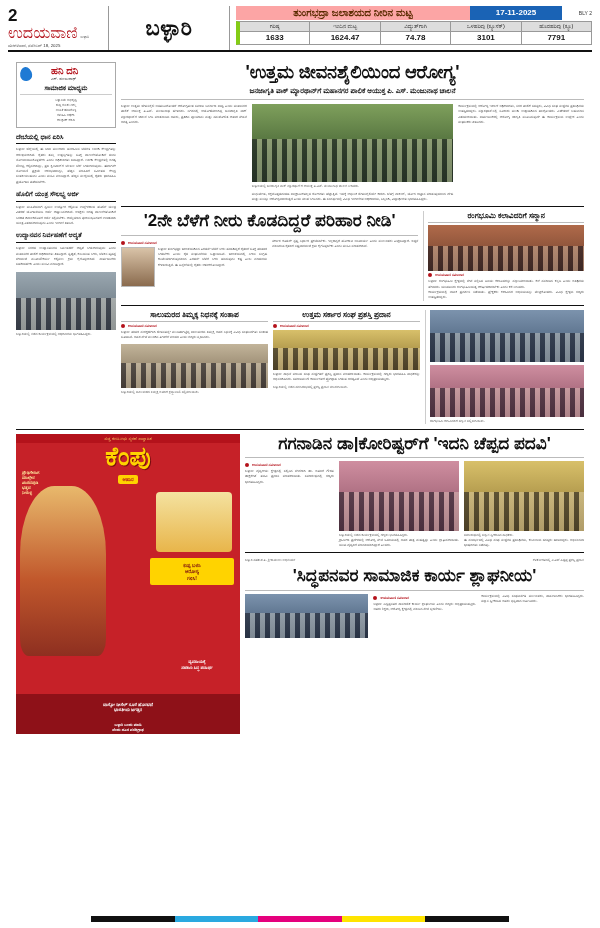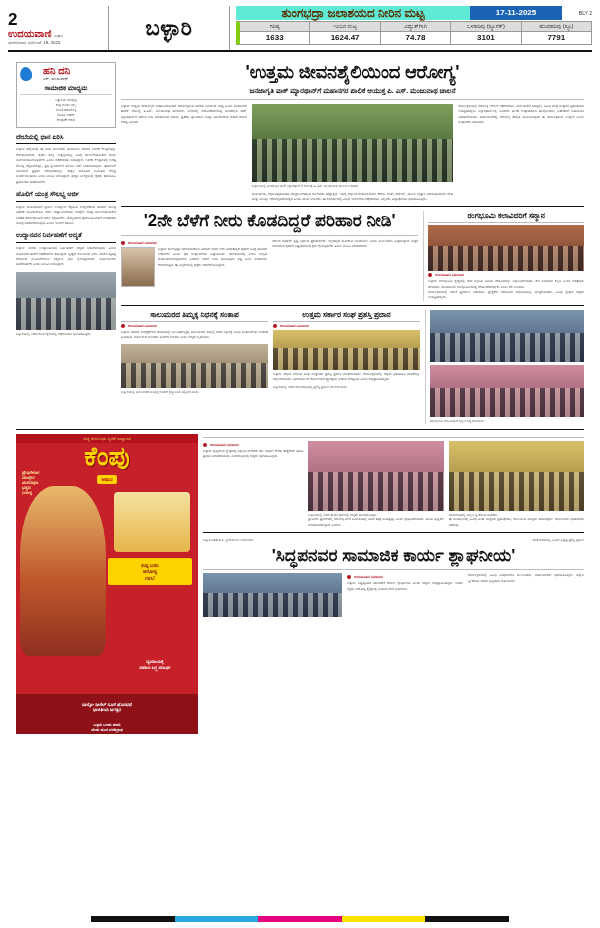--- a/index.html
+++ b/index.html
@@ -4,27 +4,27 @@
 <style>
   html,body{margin:0;padding:0;background:#c8c8c8;}
   body{font-family:"Liberation Sans",sans-serif;}
   .page{width:600px;height:928px;background:#fff;position:relative;overflow:hidden;box-sizing:border-box;}
   .pad{position:absolute;left:8px;top:6px;right:8px;bottom:6px;}
 
   
   .masthead{display:flex;align-items:stretch;height:44px;border-bottom:2px solid #111;}
   .mh-left{width:96px;border-right:1px solid #999;padding-right:4px;display:flex;flex-direction:column;justify-content:center;}
   .mh-num{font-size:17px;font-weight:bold;line-height:1;color:#111;}
-  .mh-name{font-size:10px;font-weight:bold;color:#b4121b;line-height:1.1;}
+  .mh-name{font-size:16px;font-weight:normal;color:#b4121b;line-height:1.1;}
   .mh-sub{font-size:4.4px;color:#333;line-height:1.25;margin-top:1px;}
   .mh-mid{width:120px;display:flex;align-items:center;justify-content:center;border-right:1px solid #999;}
   .mh-mid .city{font-size:21px;font-weight:bold;color:#111;letter-spacing:.5px;}
   .mh-right{flex:1;display:flex;flex-direction:column;padding-left:6px;}
   .mh-banner{display:flex;align-items:stretch;height:14px;}
-  .mh-banner .ttl{flex:1;background:#5eead4;color:#5a2b00;font-size:12px;font-weight:bold;text-align:center;line-height:14px;}
+  .mh-banner .ttl{flex:1;background:#fca5a5;color:#5a2b00;font-size:10px;font-weight:bold;text-align:center;line-height:14px;}
   .mh-banner .date{width:92px;background:#1a63b5;color:#fff;font-size:8px;font-weight:bold;text-align:center;line-height:14px;}
   .mh-banner .edi{width:30px;background:#fff;color:#333;font-size:5px;text-align:right;line-height:14px;}
   .tbl{display:flex;margin-top:1px;}
   .tbl .col{flex:1;border:1px solid #999;border-left:none;text-align:center;}
   .tbl .col:first-child{border-left:4px solid #84cc16;}
   .tbl .h{background:#ddd;font-size:5.6px;color:#222;line-height:9px;border-bottom:1px solid #999;}
   .tbl .v{font-size:8px;font-weight:bold;color:#111;line-height:12px;}
 
   
   .rule{border-top:1px solid #111;}
@@ -34,21 +34,21 @@
 
   .body{position:absolute;left:8px;right:8px;top:56px;bottom:6px;}
 
   
   .topwrap{display:flex;gap:5px;}
   .colL{width:100px;}
   .colMain{flex:1;}
 
   
   .hani{border:1px solid #aaa;padding:3px;}
-  .hani-t{display:flex;align-items:center;gap:11px;}
+  .hani-t{display:flex;align-items:center;gap:19px;}
   .hani-drop{width:12px;height:14px;background:#1f7ad4;border-radius:50% 50% 50% 50%/60% 60% 40% 40%;transform:rotate(-8deg);}
   .hani-name{font-size:10px;font-weight:bold;color:#b4121b;line-height:1;}
   .hani-by{font-size:4px;color:#333;}
   .hani-sub{font-size:6.5px;font-weight:bold;color:#111;text-align:center;margin-top:3px;border-bottom:1px solid #ccc;padding-bottom:2px;}
   .hani-lines{font-size:3.4px;color:#444;line-height:1.5;text-align:center;margin-top:3px;}
 
   .lh{font-size:6.5px;font-weight:bold;color:#111;margin:5px 0 3px;line-height:1.2;}
   .lhr{border-bottom:1px solid #111;margin-bottom:3px;}
 
   
@@ -276,21 +276,21 @@
                   <div class="ppl"></div>
                 </div>
           <div class="cap">ರಂಗಭೂಮಿ ಕಲಾವಿದರಿಗೆ ಸನ್ಮಾನ ಸಲ್ಲಿಸಲಾಯಿತು.</div>
         </div>
       </div>
     </div>
    </div>
 
    <div style="display:flex;gap:5px;margin-top:5px;border-top:1px solid #111;padding-top:4px;">
 
-     <div style="width:182px;">
+     <div style="width:224px;">
        <div class="ad" style="height:300px">
          <div class="ad-top">ಸುತ್ತ ಕುಲಬಂಧು ಸ್ಮರಣೆ ಸಾಪ್ತಾಹಿಕ</div>
          <div class="ad-logo">ಕೆಂಪು</div>
          <div style="text-align:center;margin-top:-2px"><span class="ad-badge">ಆಹಾರ</span></div>
          <div class="ad-lady"></div>
          <div class="ad-glass"></div>
          <div class="ad-yellowbox" style="white-space:pre-line">ಕುಪ್ಪ ಬಳಸಿ
 ಆರೋಗ್ಯ
 ಗಳಿಸಿ!</div>
          <div class="ad-mid" style="white-space:pre-line;width:70px">ಪ್ರೌಢಿಗೇರಾಗ
@@ -303,20 +303,21 @@
          <div class="ad-footstrip"></div>
          <div class="ad-foot"></div>
          <div class="ad-whitetxt" style="white-space:pre-line;bottom:22px">ವಾಸ್ಕೋ ಡೀಸೆಲ್ ಸೂರೆ ಹೊರಟಿದೆ
 ಭಾರತೀಯ ಜಗತ್ತಿನ</div>
          <div class="ad-whitetxt" style="white-space:pre-line;bottom:2px;font-size:4px">ಬಳ್ಳಾರಿ ಬಂದು ಮಾಡಿ
 ವೆಂದು ದೂರ ವರದಿಗ್ರಾಫ</div>
        </div>
      </div>
 
      <div style="flex:1;">
+       <div class="head2">ಗಗನಾಡಿನ ಡಾ|ಕೋರಿಷ್ಟರ್‌ಗೆ 'ಇದನಿ ಚೆಪ್ಪದ ಪದವಿ'</div>
        <div class="thin" style="margin:3px 0"></div>
        <div style="display:flex;gap:5px;">
          <div style="flex:1">
            <div class="byline">
                   <span class="bdot"></span>
                   <span class="btxt">ಉದಯವಾಣಿ ಸಮಾಚಾರ</span>
                 </div>
            <div class="kn">ಬಳ್ಳಾರಿ: ವೈದ್ಯಕೀಯ ಕ್ಷೇತ್ರದಲ್ಲಿ ಸಲ್ಲಿಸಿದ ಸೇವೆಗಾಗಿ ಡಾ. ಅವರಿಗೆ ಗೌರವ ಡಾಕ್ಟರೇಟ್ ಪದವಿ ಪ್ರದಾನ ಮಾಡಲಾಯಿತು. ಸಮಾರಂಭದಲ್ಲಿ ಗಣ್ಯರು ಭಾಗವಹಿಸಿದ್ದರು.</div>
          </div>
          <div style="flex:1.35">

